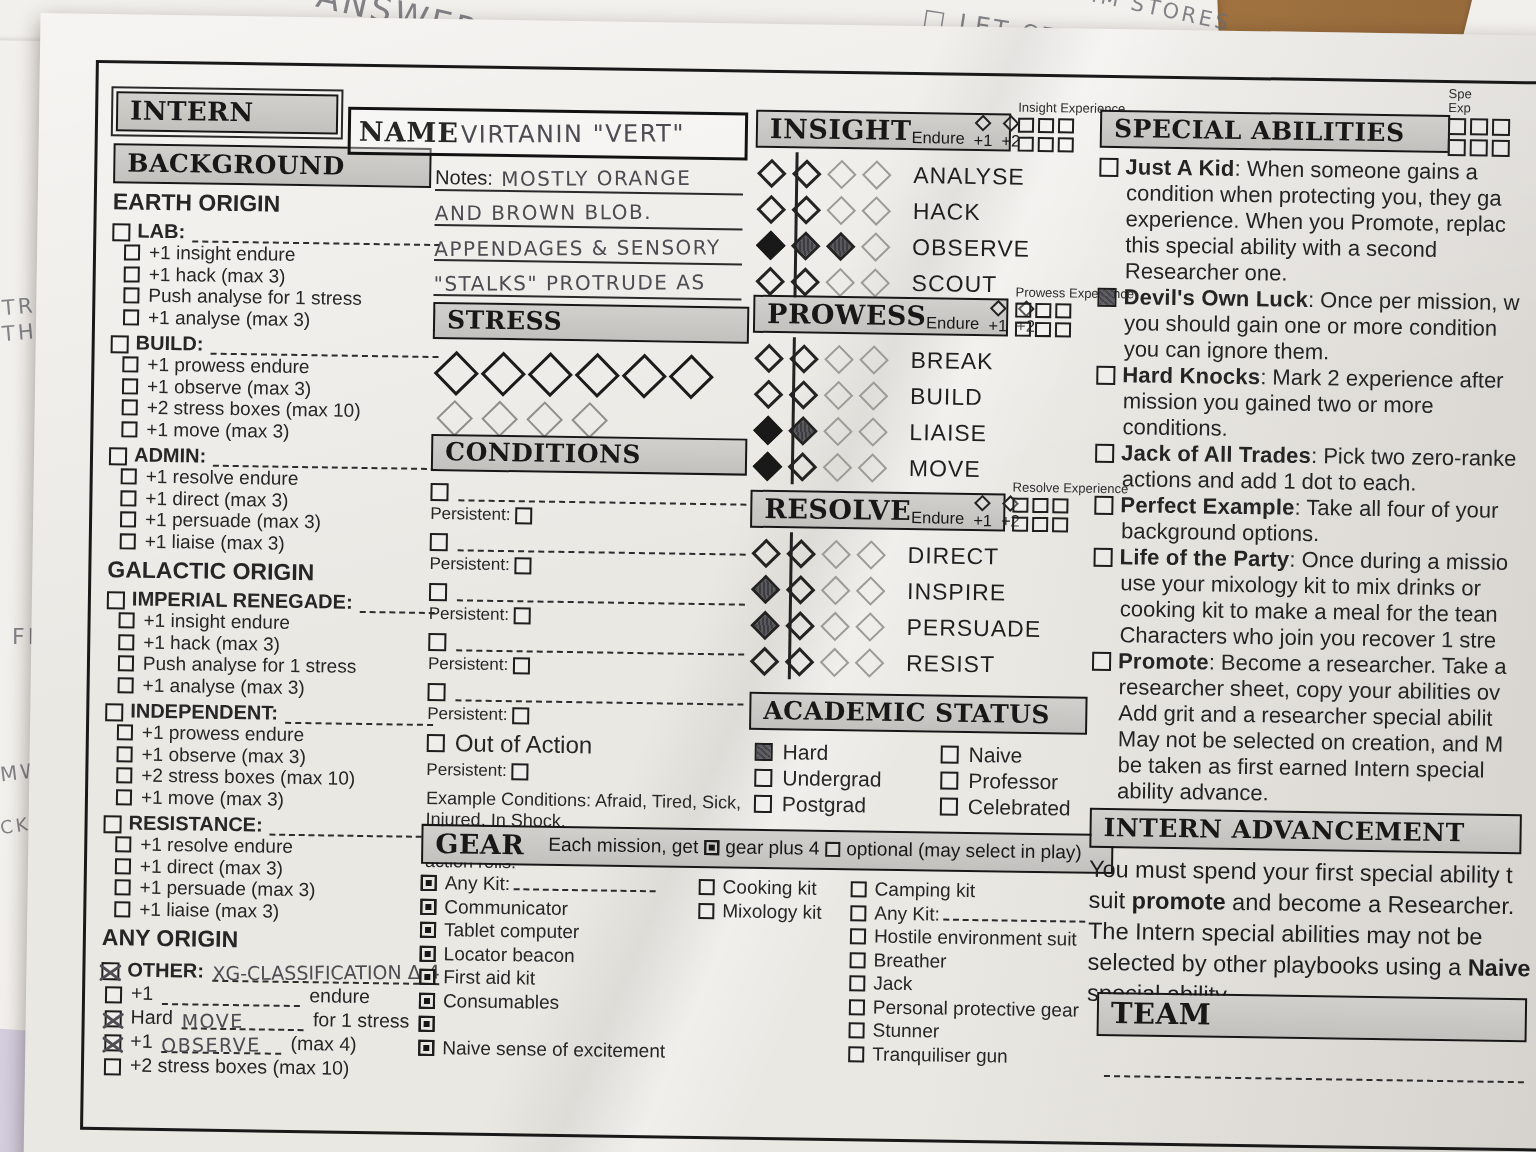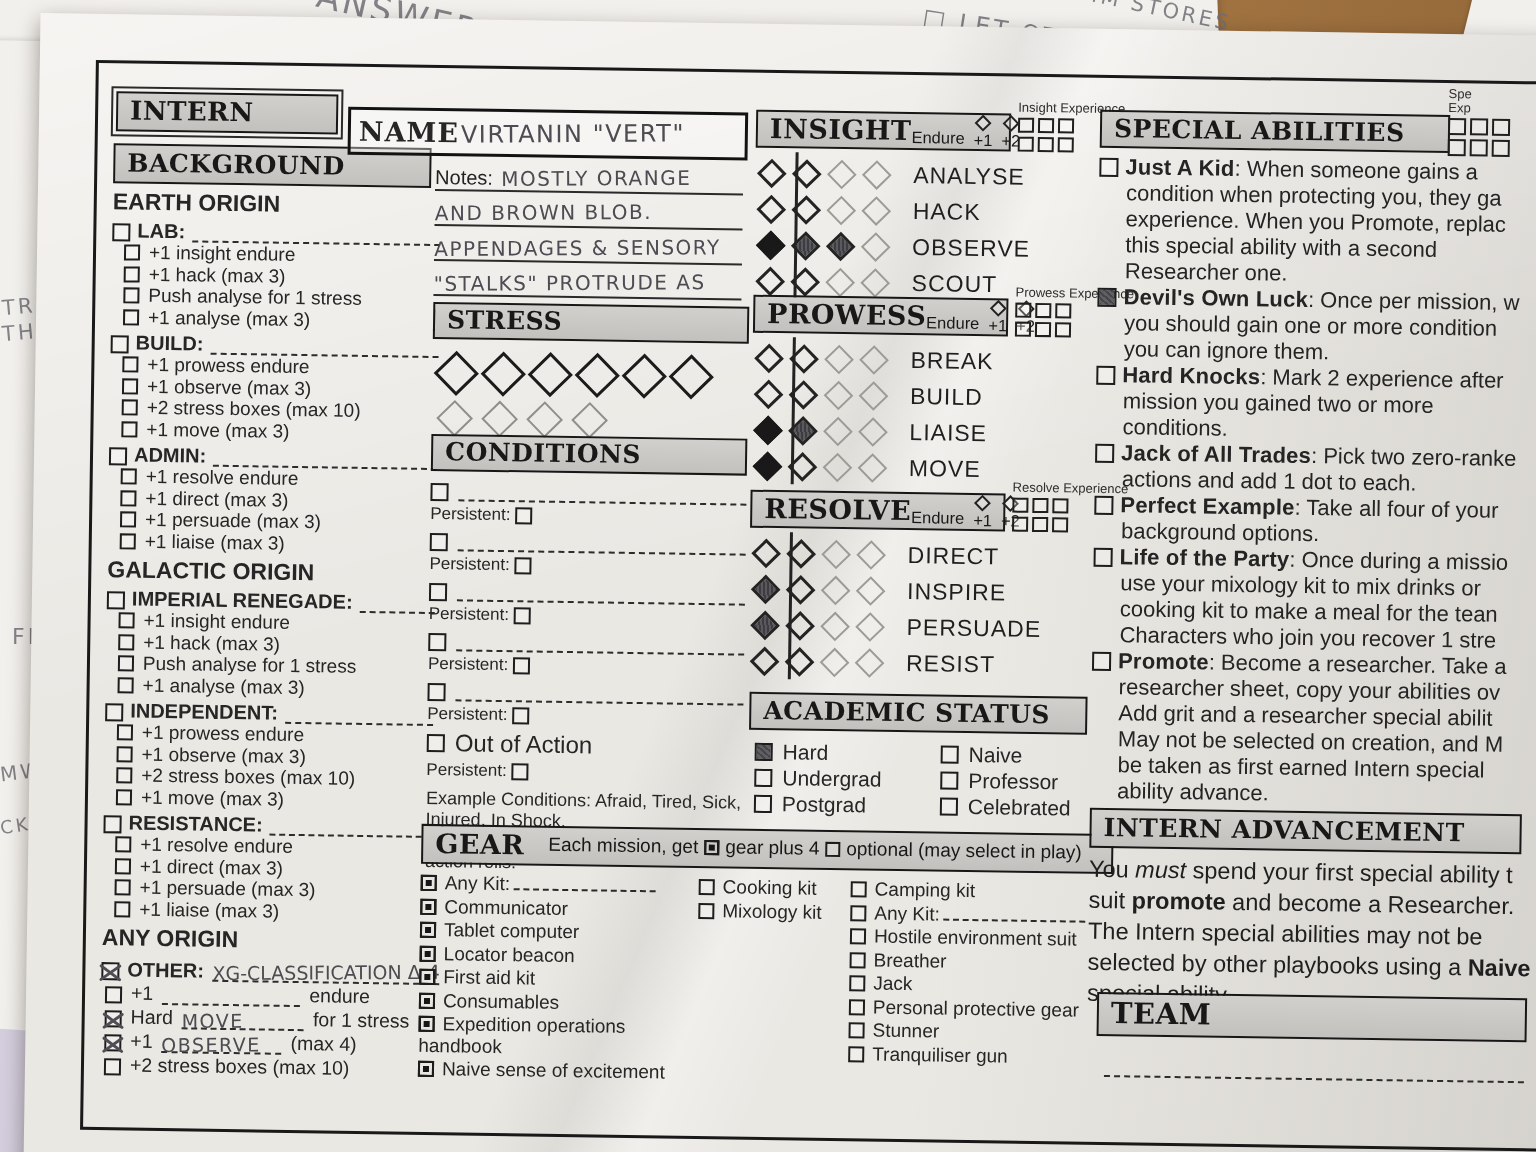--- a/index.html
+++ b/index.html
@@ -149,21 +149,21 @@
   .abilities{margin-top:6px;}
   .ability{font-size:22px;line-height:26px;color:#242424;}
   .ability .head{text-indent:0;}
   .ability .cb{width:19px;height:19px;margin-right:7px;vertical-align:-3px;}
   .ability b{letter-spacing:.2px;}
   .aline{padding-left:27px;white-space:nowrap;}
   .advancement{position:absolute;left:0;top:730px;width:520px;}
   .bar-adv{width:432px;height:40px;font-size:25px;}
   .adv-lines{margin-top:6px;font-size:23.5px;line-height:31px;color:#1f1f1f;}
   .adv-line{white-space:nowrap;}
-  .b{font-weight:700;} .it{font-style:italic;}
+  .b{font-weight:700;} .it{}
   .team{position:absolute;left:10px;top:914px;width:430px;}
   .bar-team{height:44px;font-size:29px;}
   .team-dash{position:absolute;left:18px;top:997px;width:420px;border-bottom:2.5px dashed #2c2c2c;height:0;}
 </style>
 </head>
 <body>
 
 <div id="photo">
   <div class="paper paper-top"></div>
   <div class="paper paper-left"></div>
@@ -779,21 +779,21 @@
         </div>
         <div class="gcols">
           <div class="gcol1">
 
           <div class="gitem"><span class="cb preset"></span><span>Any Kit:</span><span class="gblank blank"></span></div>
               <div class="gitem"><span class="cb preset"></span><span>Communicator</span></div>
               <div class="gitem"><span class="cb preset"></span><span>Tablet computer</span></div>
               <div class="gitem"><span class="cb preset"></span><span>Locator beacon</span></div>
               <div class="gitem"><span class="cb preset"></span><span>First aid kit</span></div>
               <div class="gitem"><span class="cb preset"></span><span>Consumables</span></div>
-              <div class="gitem"><span class="cb preset"></span><span>Expedition operations handbook</span></div>
+              <div class="gitem"><span class="cb preset"></span></div>
               <div class="gitem"><span class="cb preset"></span><span>Naive sense of excitement</span></div>
             </div>
           <div class="gcol2">
 
           <div class="gitem"><span class="cb empty"></span><span>Cooking kit</span></div>
               <div class="gitem"><span class="cb empty"></span><span>Mixology kit</span></div>
             </div>
           <div class="gcol3">
 
           <div class="gitem"><span class="cb empty"></span><span>Camping kit</span></div>

